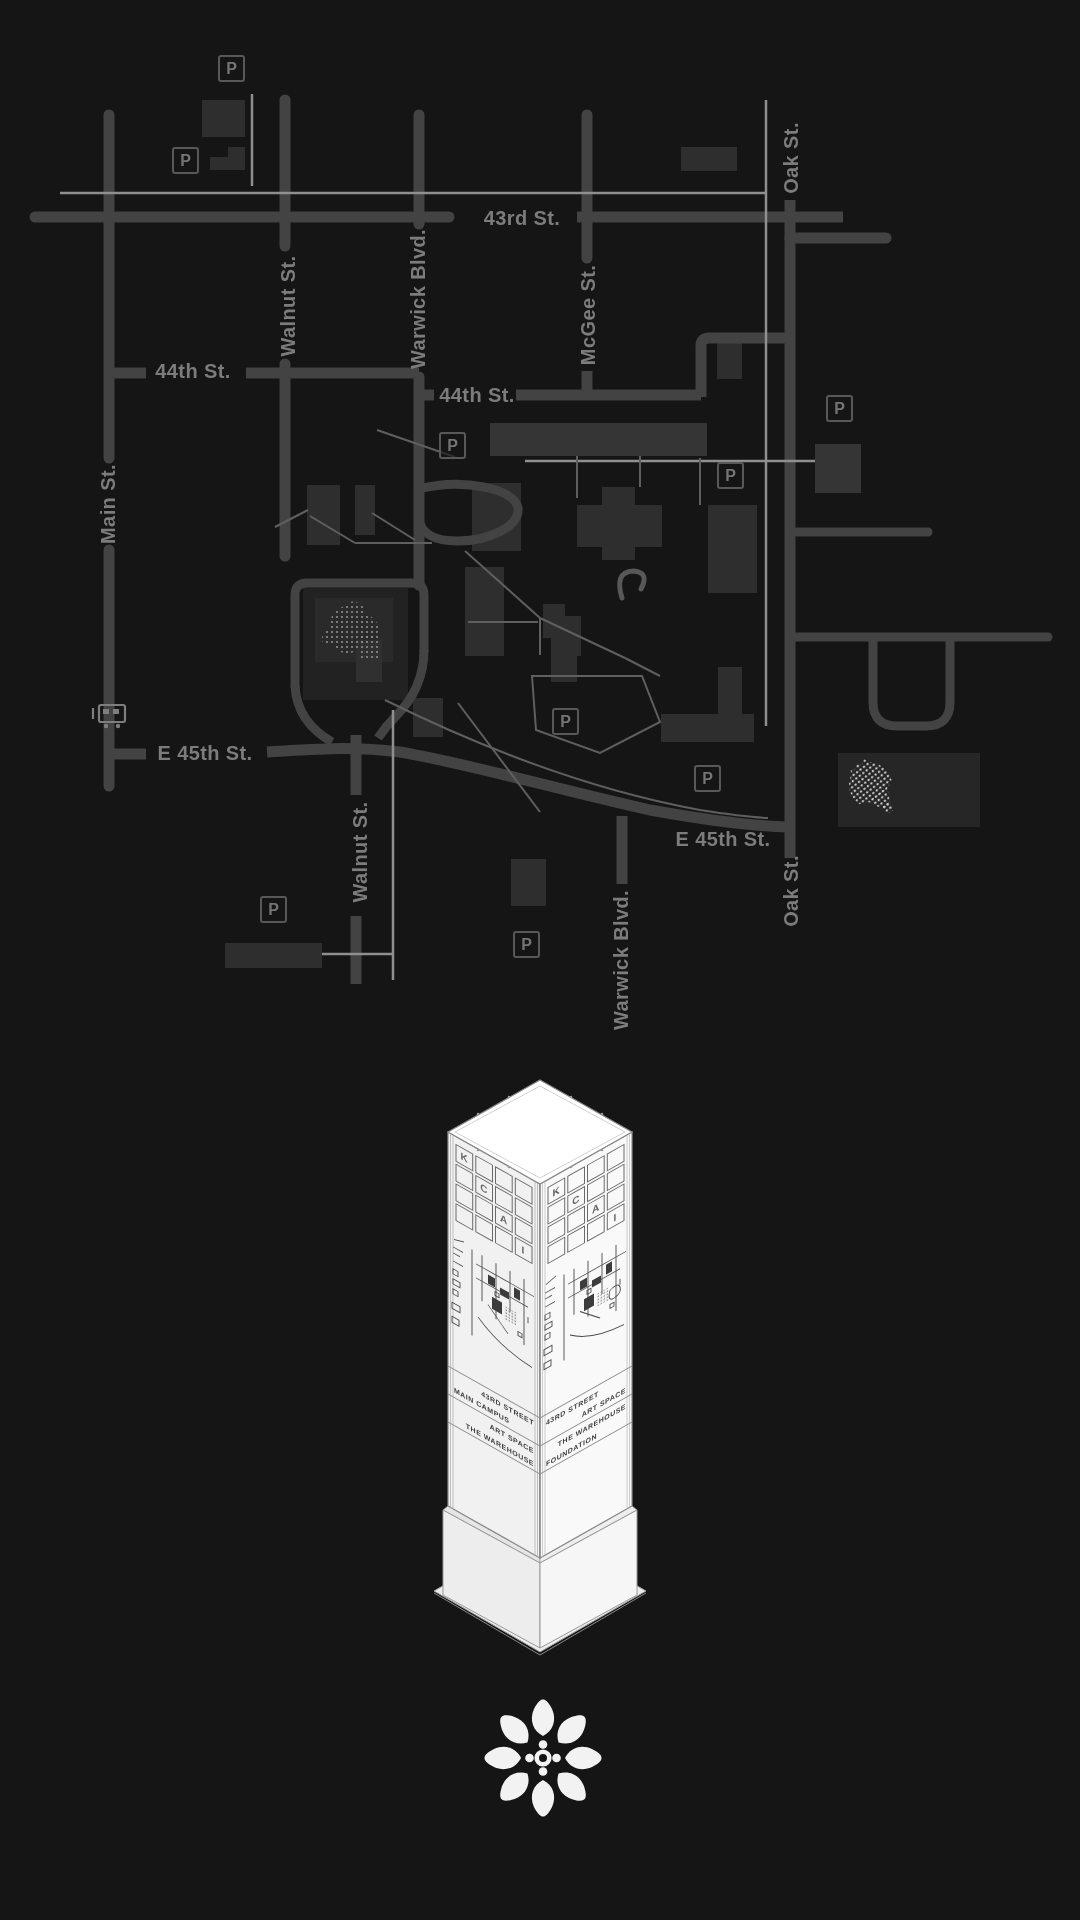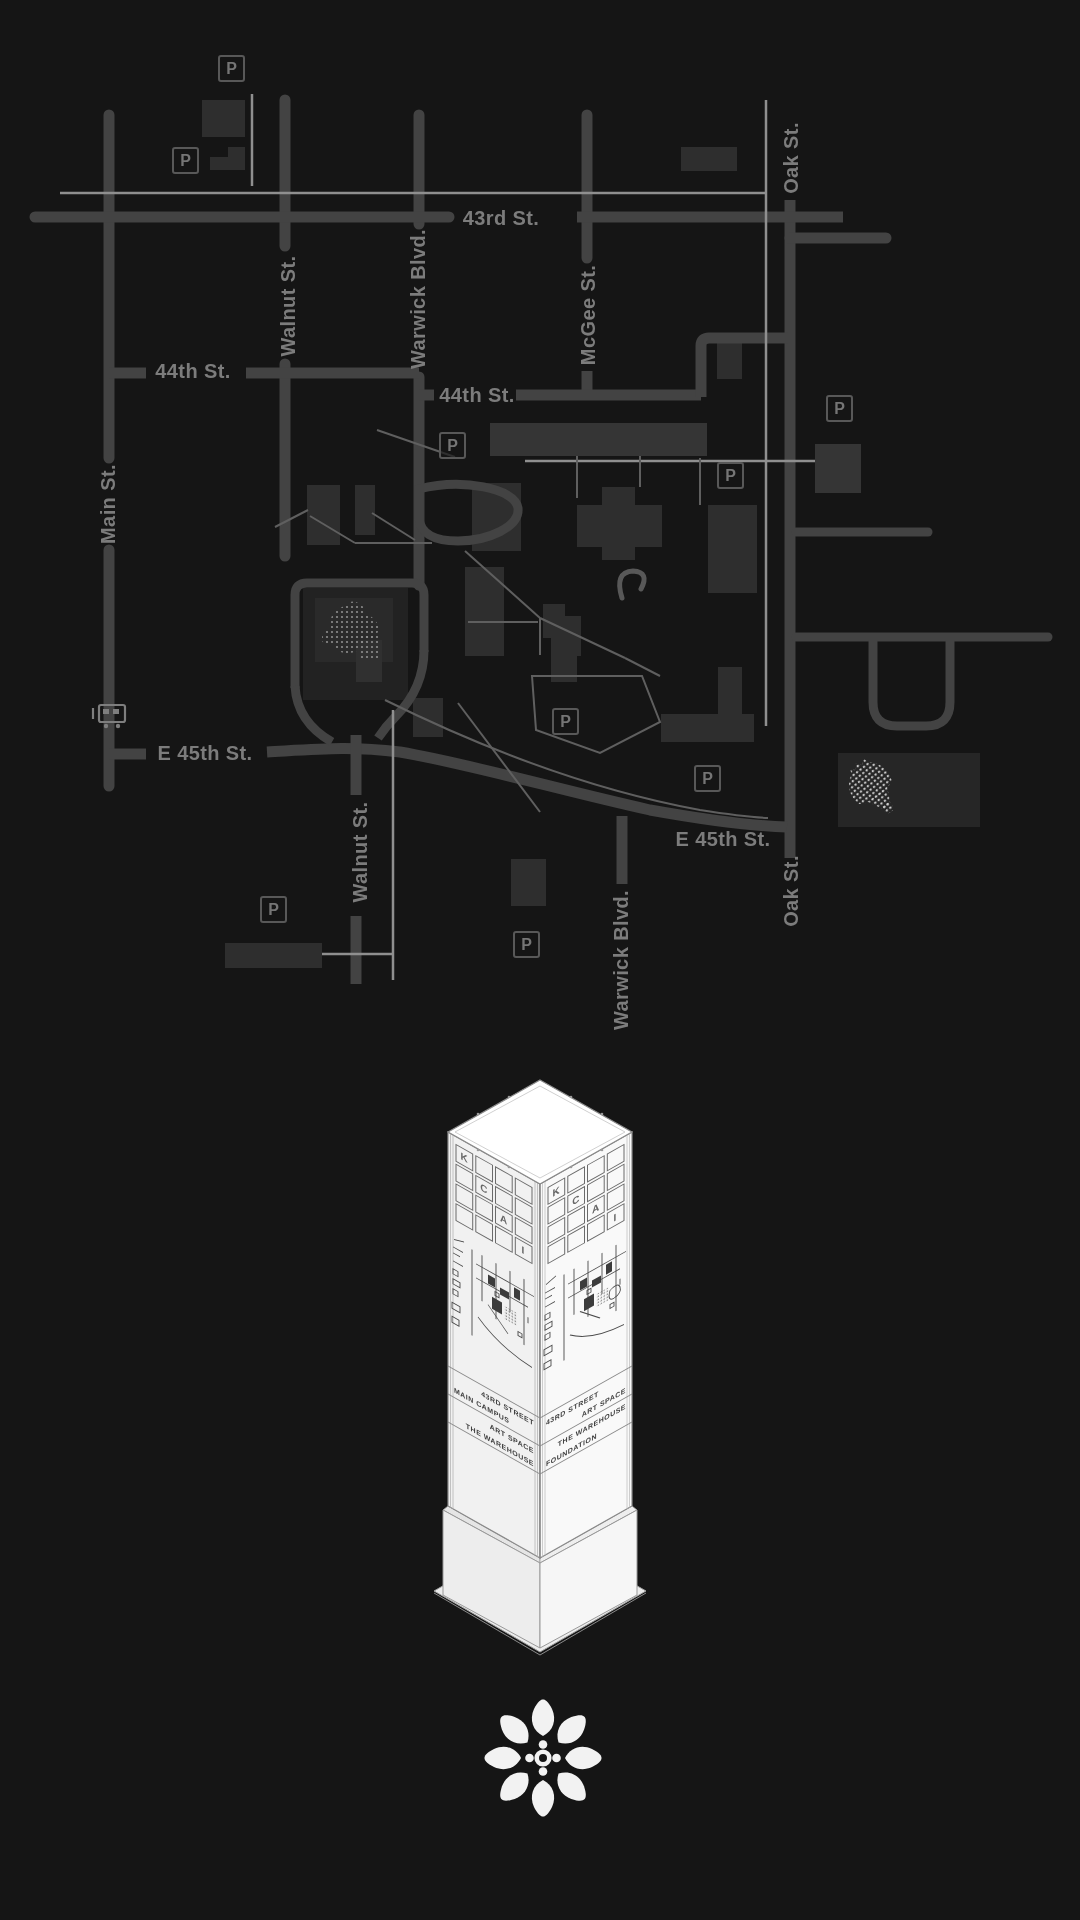--- a/index.html
+++ b/index.html
@@ -141,21 +141,21 @@
     <g stroke="#7e7e7e" fill="none" stroke-width="2.2">
       <rect x="99" y="705" width="26" height="17" rx="2"></rect>
       <rect x="103" y="709" width="6" height="5" fill="#7e7e7e" stroke="none"></rect>
       <rect x="113" y="709" width="6" height="5" fill="#7e7e7e" stroke="none"></rect>
       <circle cx="106" cy="726" r="2.2" fill="#7e7e7e" stroke="none"></circle>
       <circle cx="118" cy="726" r="2.2" fill="#7e7e7e" stroke="none"></circle>
       <path d="M93,708 v11"></path>
     </g>
   </svg>
 
-  <div class="hlabel" style="left:501px;top:218px;">43rd St.</div>
+  <div class="hlabel" style="left:522px;top:218px;">43rd St.</div>
   <div class="hlabel" style="left:193px;top:371px;">44th St.</div>
   <div class="hlabel" style="left:477px;top:395px;">44th St.</div>
   <div class="hlabel" style="left:205px;top:753px;">E 45th St.</div>
   <div class="hlabel" style="left:723px;top:839px;">E 45th St.</div>
   <div class="vlabel" style="left:108px;top:504px;">Main St.</div>
   <div class="vlabel" style="left:288px;top:306px;">Walnut St.</div>
   <div class="vlabel" style="left:360px;top:852px;">Walnut St.</div>
   <div class="vlabel" style="left:418px;top:299px;">Warwick Blvd.</div>
   <div class="vlabel" style="left:621px;top:960px;">Warwick Blvd.</div>
   <div class="vlabel" style="left:588px;top:315px;">McGee St.</div>

